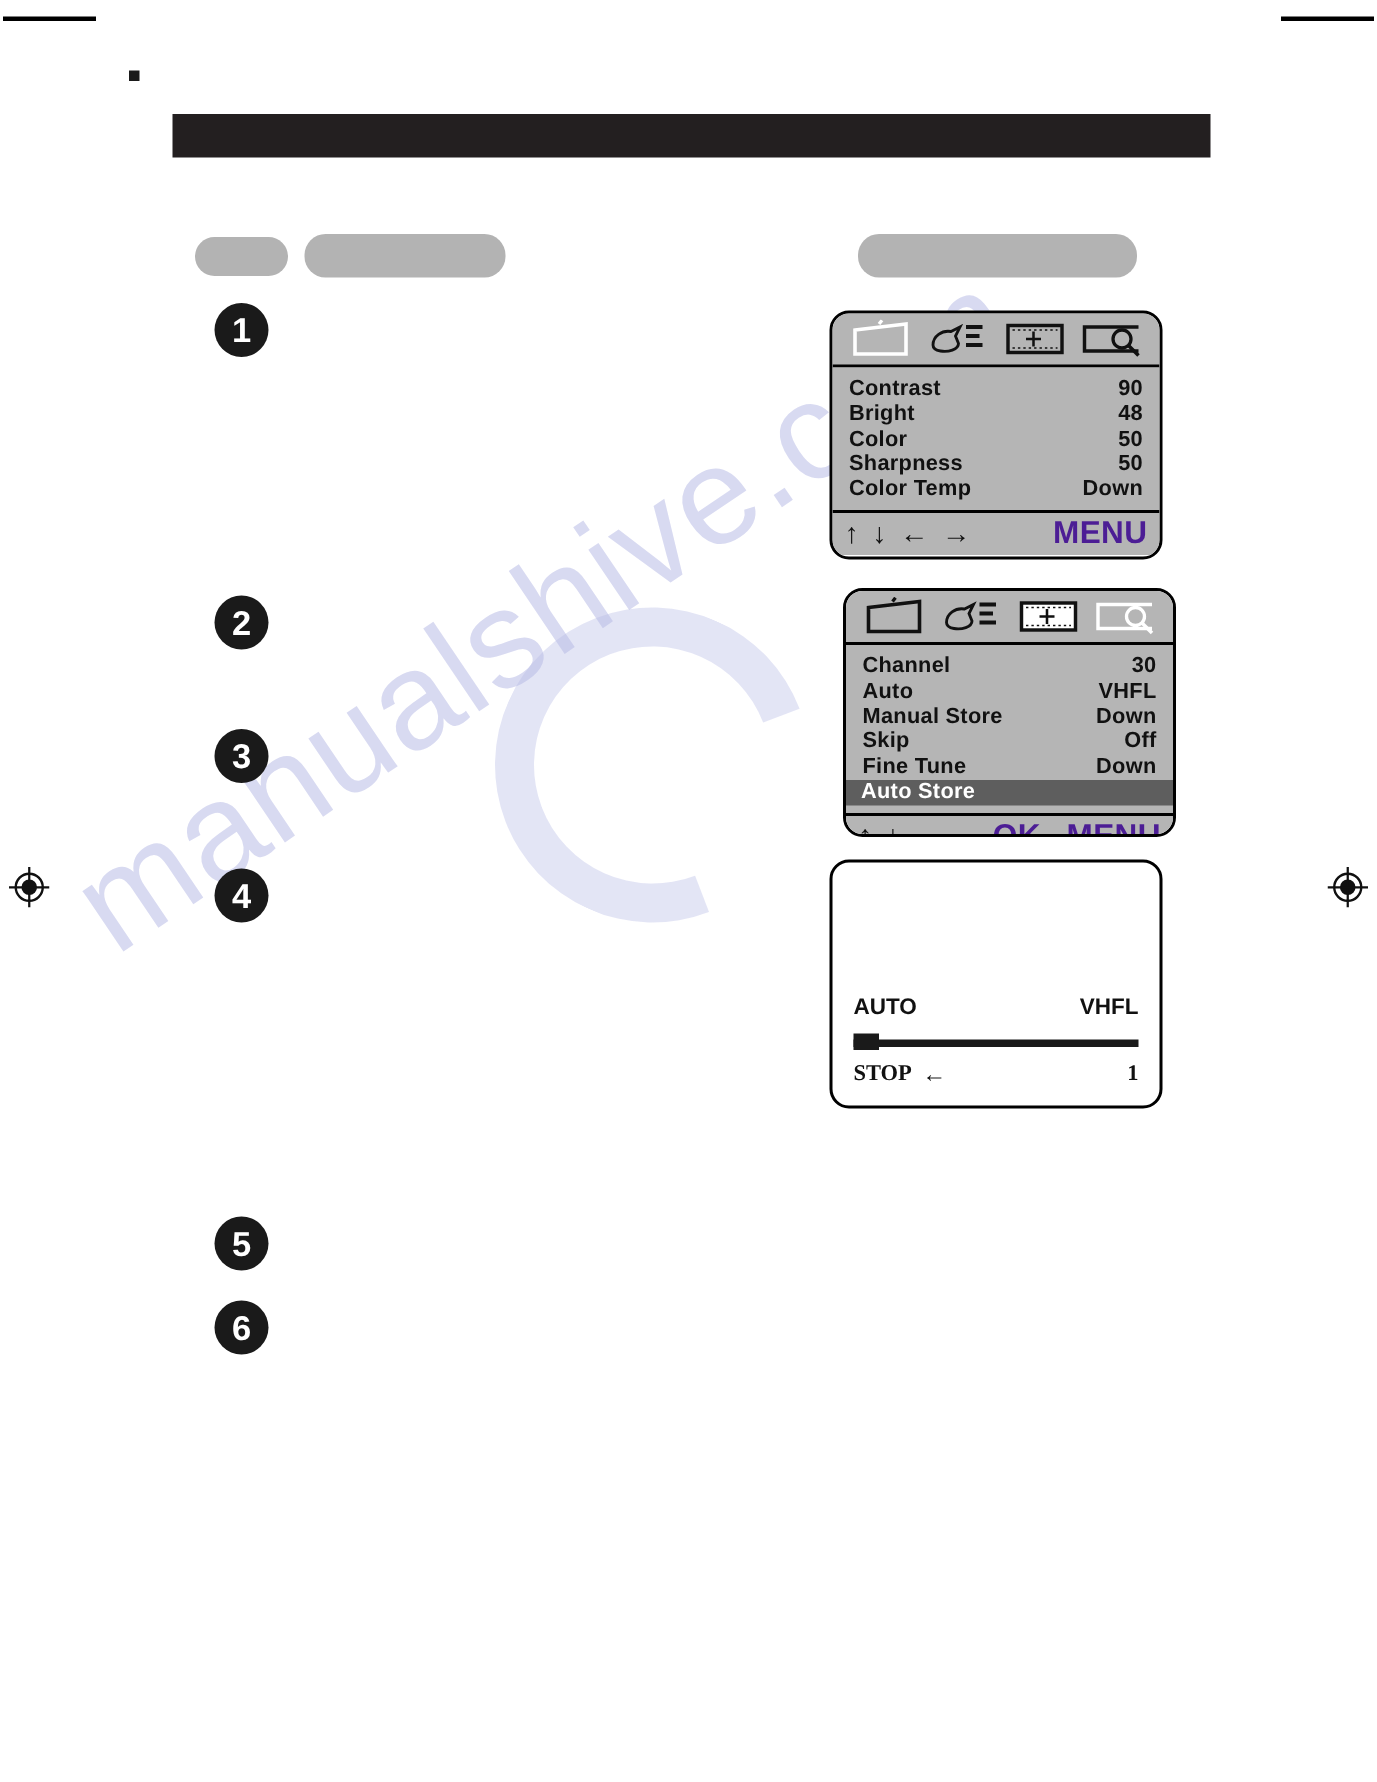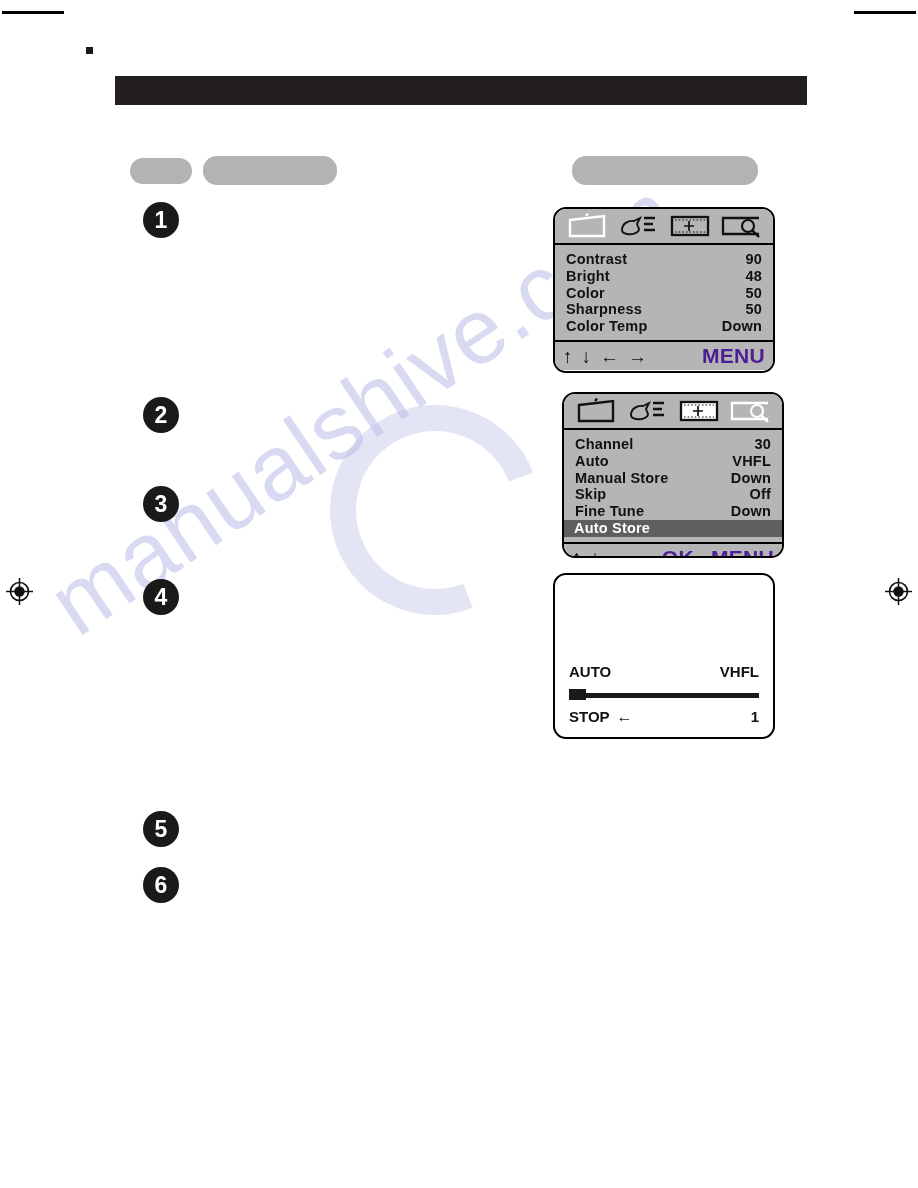--- a/index.html
+++ b/index.html
@@ -193,21 +193,21 @@
   .auto-progress .knob {
     position: absolute;
     left: 0; top: 0;
     width: 17px; height: 11px;
     background: #1a1a1a;
   }
   .auto-stop {
     display: flex;
     align-items: center;
     justify-content: space-between;
-    font-family: Liberation Sans, sans-serif;
+    font-family: Liberation Serif, serif;
     font-size: 15px;
     font-weight: bold;
     color: #111;
     gap: 28px;
   }
   .auto-stop .left { display: flex; align-items: center; gap: 7px; }
   .auto-stop .arrow { font-size: 16px; line-height: 1; }
 </style>
 </head>
 <body>

